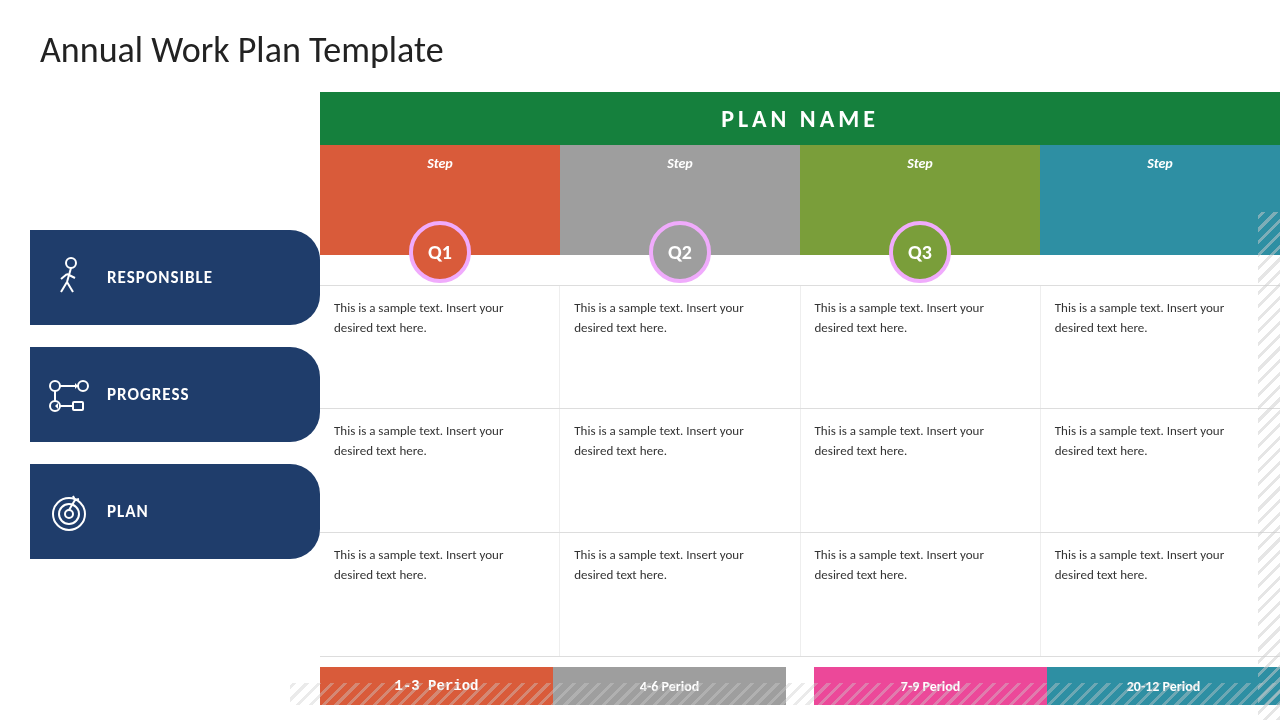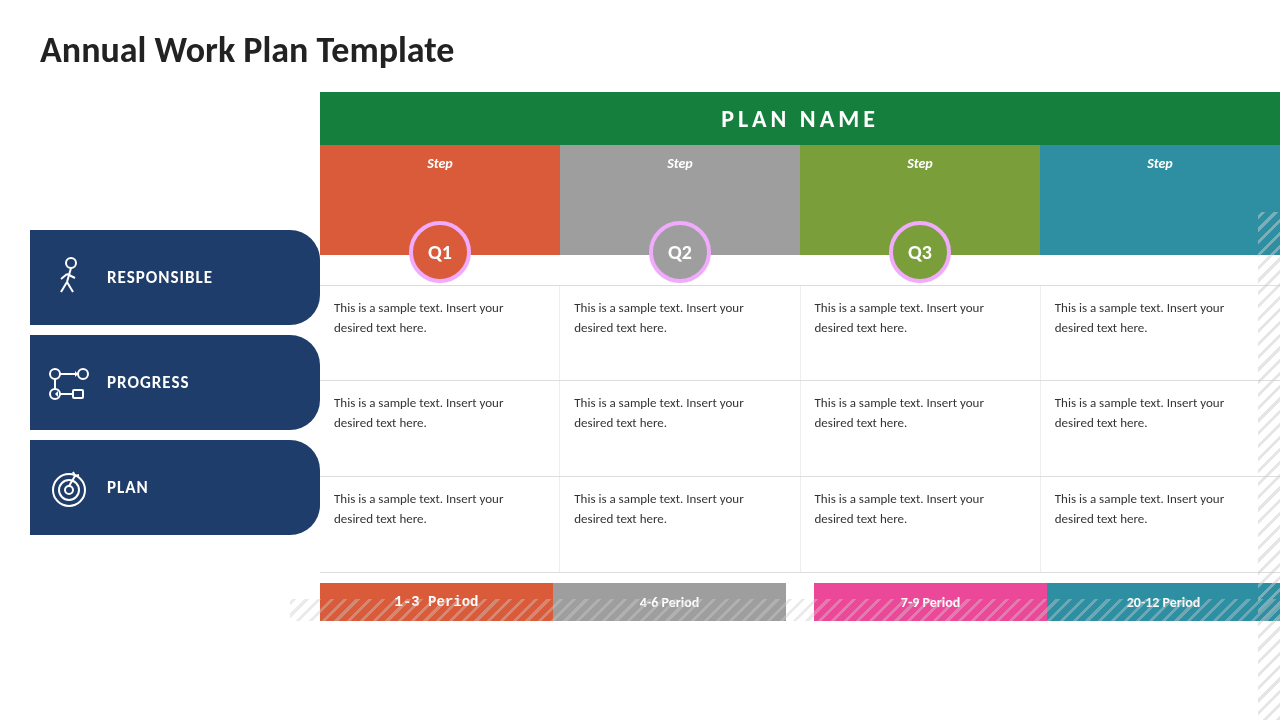--- a/index.html
+++ b/index.html
@@ -7,41 +7,41 @@
       font-family: 'Calibri', 'Segoe UI', Arial, sans-serif;
       background: #fff;
       width: 1280px;
       height: 720px;
       overflow: hidden;
       position: relative;
     }
 
     .page-title {
       font-size: 36px;
-      font-weight: 700;
+      font-weight: 400;
       color: #222;
       padding: 28px 40px 10px 40px;
     }
 
     .main-container {
       display: flex;
       flex-direction: row;
       padding: 0 0 0 30px;
       margin-top: 10px;
       position: relative;
     }
 
     
     .labels-col {
       display: flex;
       flex-direction: column;
       width: 290px;
       flex-shrink: 0;
       margin-top: 130px;
-      gap: 0;
+      gap: 12px;
     }
 
     .label-item {
       display: flex;
       align-items: center;
       background: #1f3d6b;
       color: white;
       height: 95px;
       border-radius: 0 30px 30px 0;
       padding: 0 20px 0 15px;
@@ -120,21 +120,21 @@
     .data-grid {
       display: flex;
       flex-direction: column;
       margin-top: 30px;
       flex: 1;
     }
 
     .data-row {
       display: flex;
       flex-direction: row;
-      height: 96px;
+      height: 124px;
       border-bottom: 1px solid #ddd;
     }
 
     .data-row:first-child { border-top: 1px solid #ddd; }
 
     .data-cell {
       flex: 1;
       padding: 12px 14px;
       font-size: 13px;
       color: #333;

